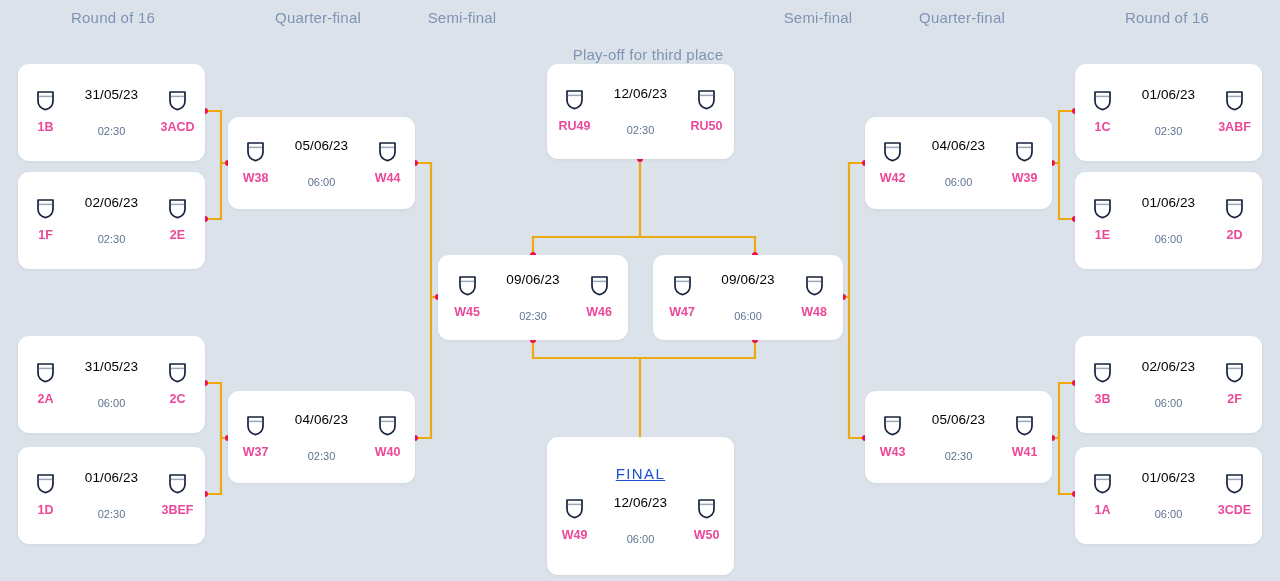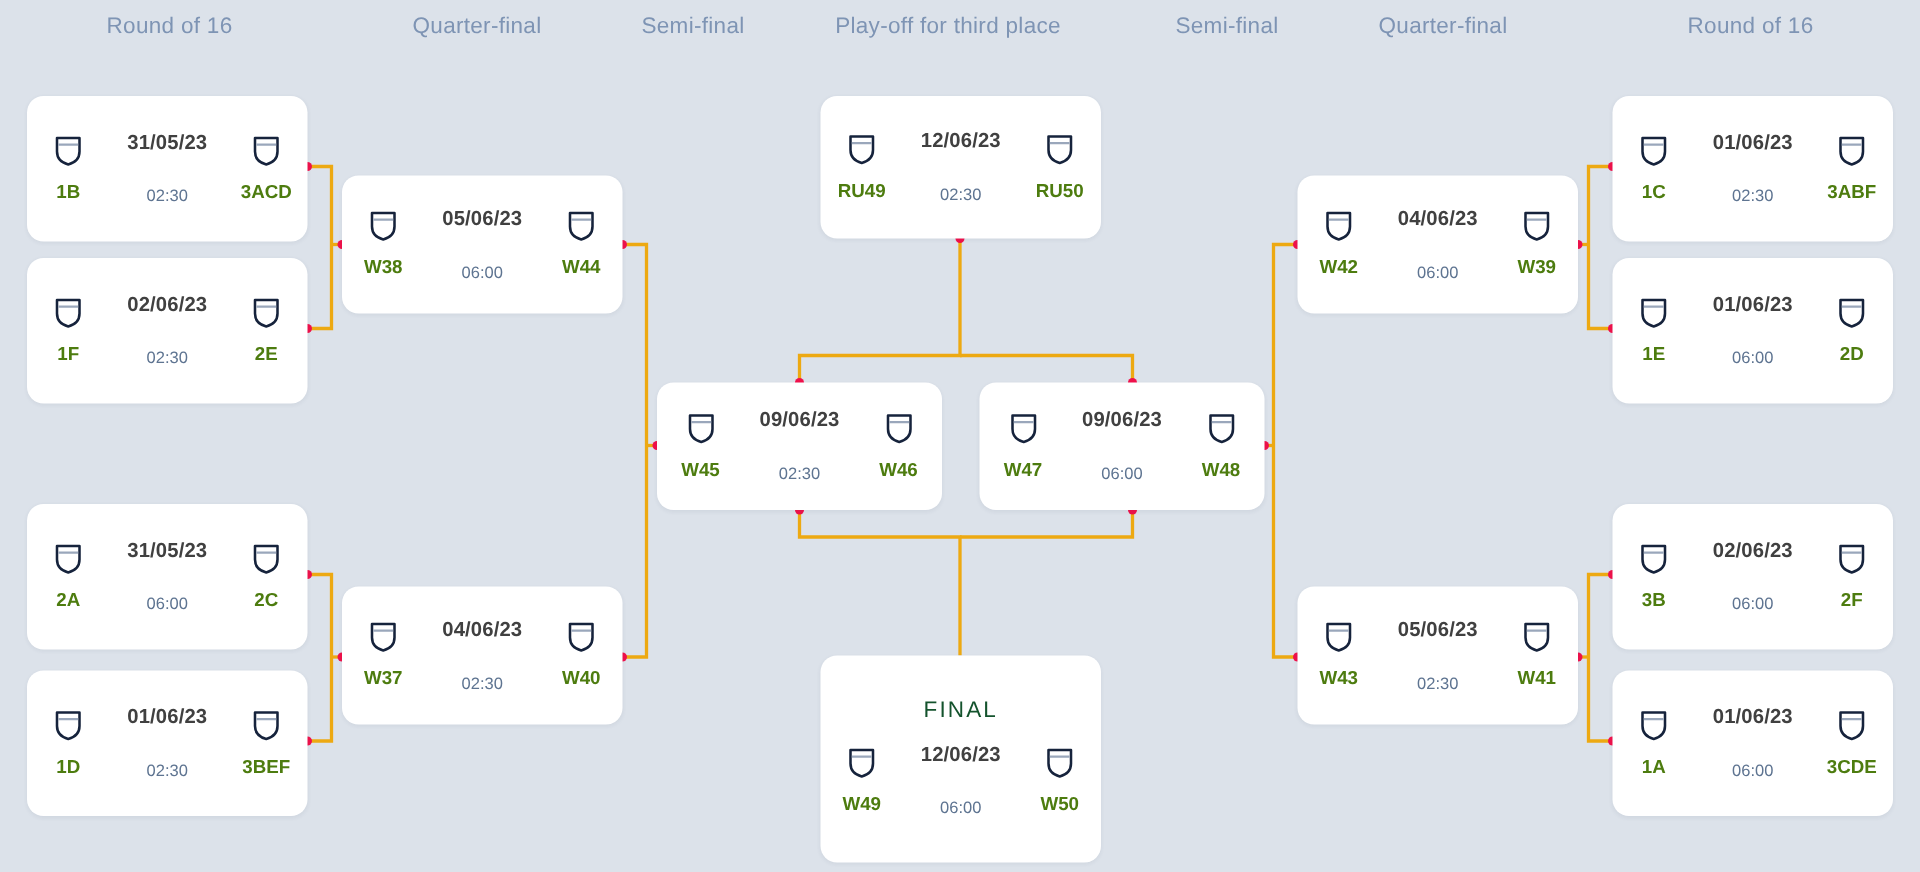--- a/index.html
+++ b/index.html
@@ -50,59 +50,60 @@
     width:56px;
   }
   .mid{
     display:flex;
     flex-direction:column;
     align-items:center;
     width:76px;
   }
   .date{
     font-size:13.5px;
-    font-weight:bold;
-    color:#404040;
+    font-weight:normal;
+    color:#000000;
     letter-spacing:.1px;
     line-height:17px;
     white-space:nowrap;
   }
   .time{
     font-size:11px;
     color:#5e7491;
     line-height:16px;
     margin-top:20px;
     white-space:nowrap;
   }
   .team{
     font-size:12.5px;
     font-weight:bold;
-    color:#4d7c0f;
+    color:#ec4899;
     line-height:16px;
     margin-top:4px;
     white-space:nowrap;
   }
   .shield{display:block;}
   .final-label{
     font-size:15px;
-    color:#14532d;
+    color:#1d4ed8;
     letter-spacing:1.4px;
     margin-bottom:12px;
+    text-decoration:underline;
   }
 </style>
 </head>
 <body>
 
 <div id="bracket">
 
   <div id="headers">
       <div class="hdr" style="left: 113px;">Round of 16</div>
       <div class="hdr" style="left: 318px;">Quarter-final</div>
       <div class="hdr" style="left: 462px;">Semi-final</div>
-      <div class="hdr" style="left: 632px;">Play-off for third place</div>
+      <div class="hdr" style="left: 648px; margin-top: 37px;">Play-off for third place</div>
       <div class="hdr" style="left: 818px;">Semi-final</div>
       <div class="hdr" style="left: 962px;">Quarter-final</div>
       <div class="hdr" style="left: 1167px;">Round of 16</div>
     </div>
 
   <svg id="links" viewBox="0 0 1280 581" xmlns="http://www.w3.org/2000/svg">
       <path d="M205,111 L221,111 L221,219 L205,219" fill="none" stroke="#eda912" stroke-width="2.2"></path>
       <path d="M221,163 L228,163" fill="none" stroke="#eda912" stroke-width="2.2"></path>
       <path d="M205,383 L221,383 L221,494 L205,494" fill="none" stroke="#eda912" stroke-width="2.2"></path>
       <path d="M221,438 L228,438" fill="none" stroke="#eda912" stroke-width="2.2"></path>

